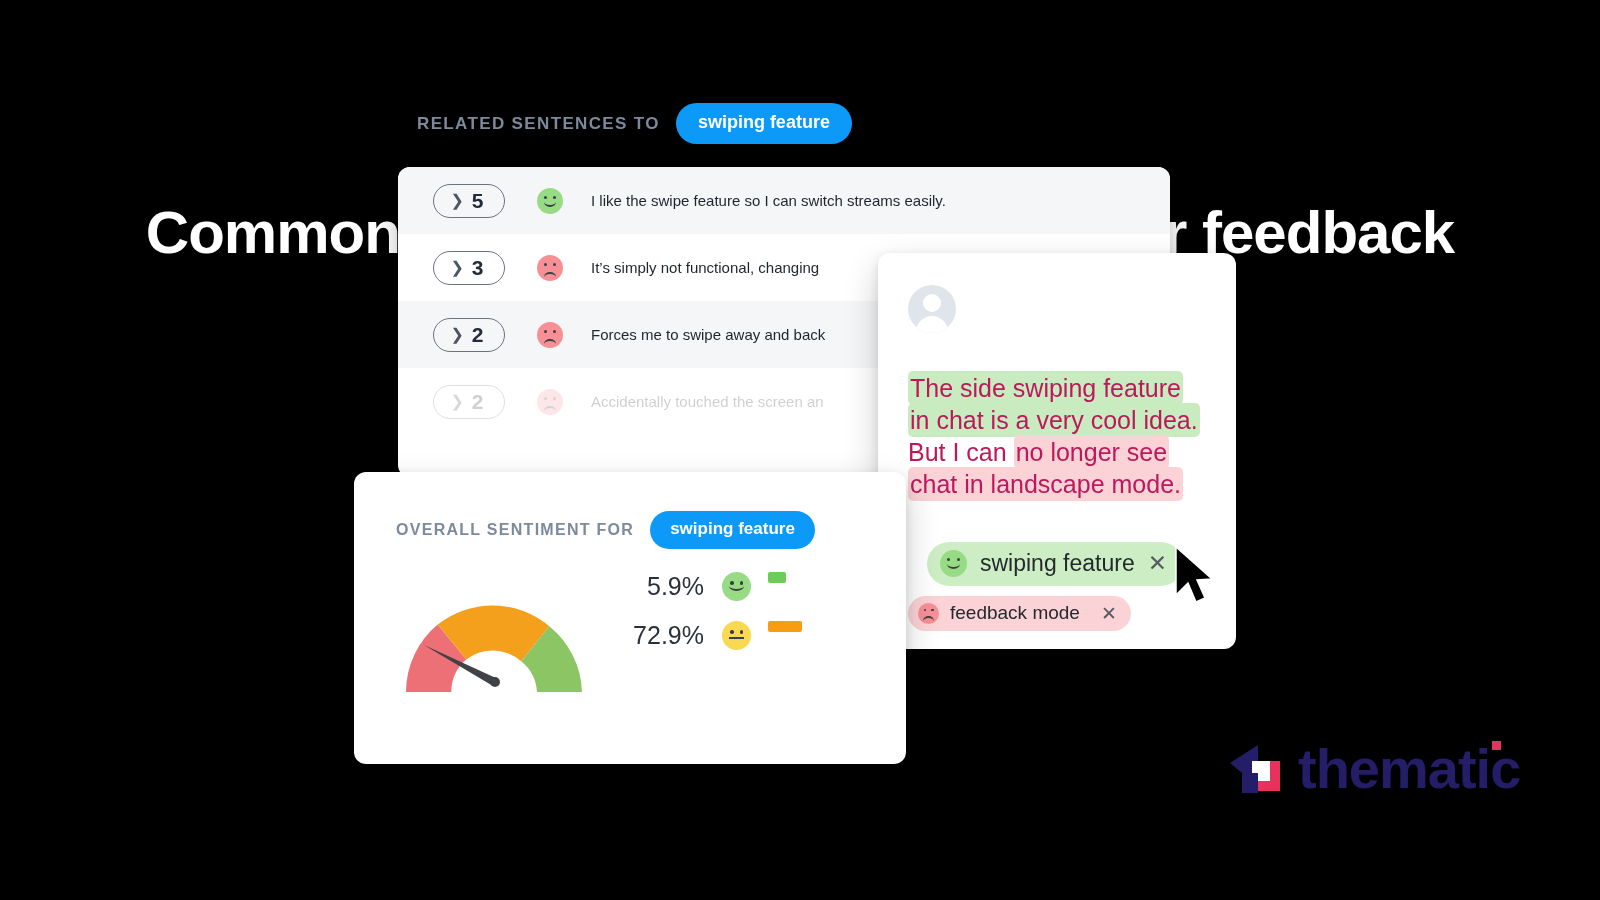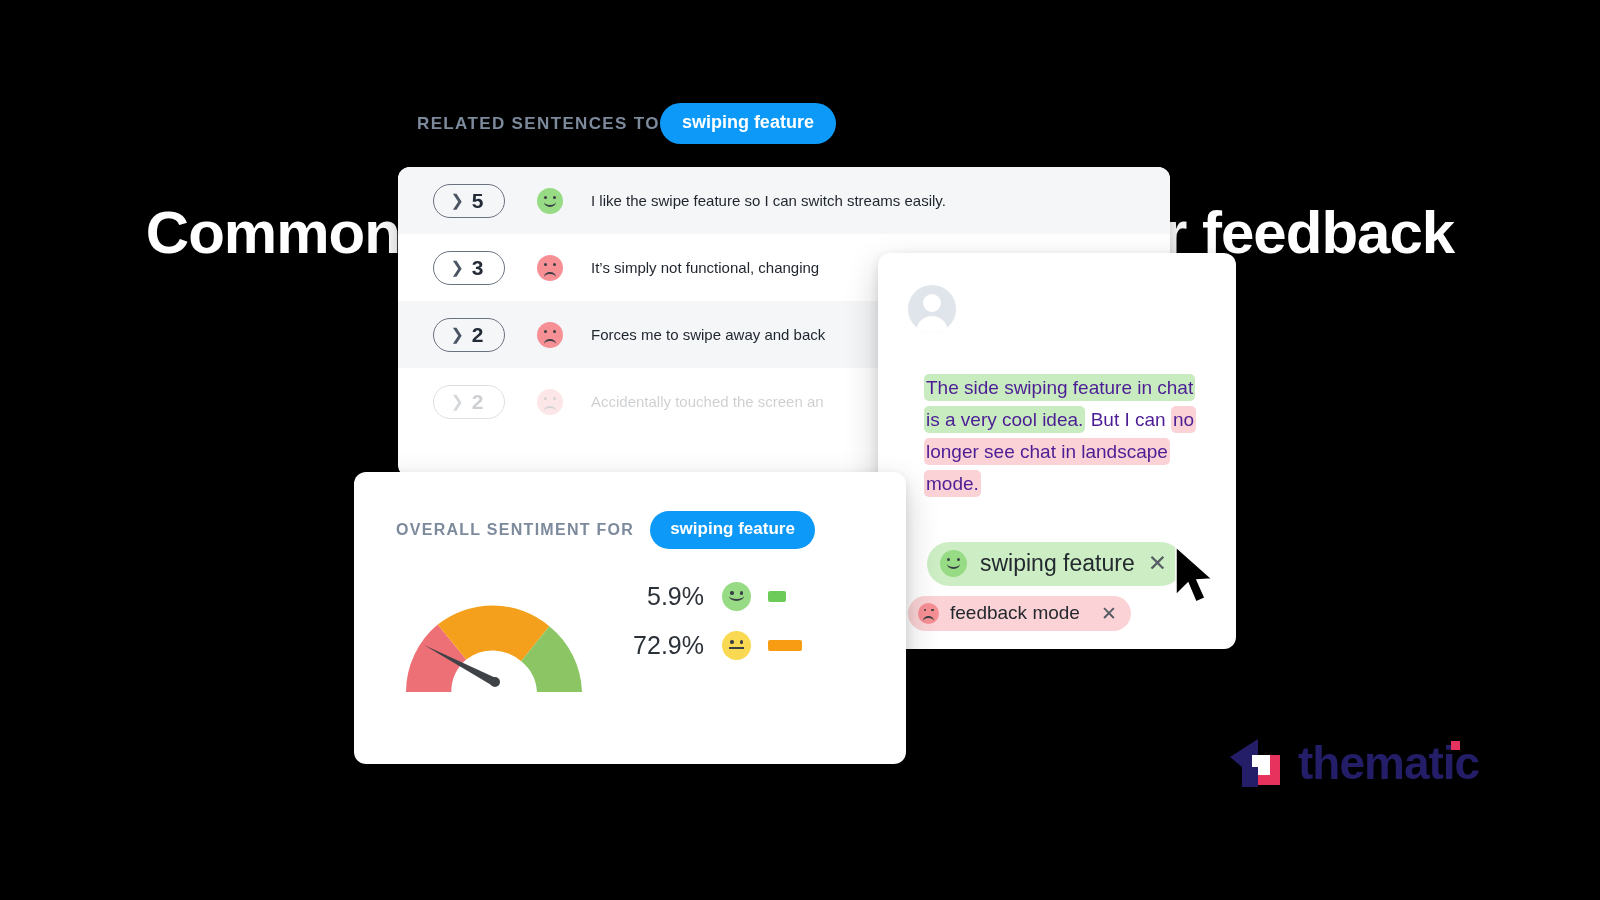--- a/index.html
+++ b/index.html
@@ -39,21 +39,21 @@
     font-weight: 700;
     letter-spacing: 0.08em;
     text-transform: uppercase;
     white-space: nowrap;
   }
 
   
   .rel-header {
     position: absolute;
     left: 417px; top: 103px;
-    display: flex; align-items: center; 
+    display: flex; align-items: center; gap: 16px;
     z-index: 4;
   }
   .rel-header .section-label { font-size: 17px; }
   .rel-header .pill-blue { font-size: 18px; padding: 9px 22px 11px; }
 
   
   .card {
     position: absolute;
     background: #ffffff;
     border-radius: 12px;
@@ -139,24 +139,23 @@
   }
   .avatar .body {
     position: absolute; left: 50%; top: 31px;
     transform: translateX(-50%);
     width: 32px; height: 26px;
     border-radius: 16px 16px 0 0;
     background: #ffffff;
   }
   .verbatim {
     margin-top: 39px;
-    font-size: 19px;
+    font-size: 25px;
     line-height: 32px;
-    color: #4c1d95;
-    margin-left: 16px;
+    color: #be185d;
   }
   .verbatim .hl-pos {
     background: #c8ecbf; border-radius: 5px;
     padding: 3px 2px; box-decoration-break: clone;
     -webkit-box-decoration-break: clone;
   }
   .verbatim .hl-neg {
     background: #fbd3d6; border-radius: 5px;
     padding: 3px 2px; box-decoration-break: clone;
     -webkit-box-decoration-break: clone;
@@ -210,21 +209,21 @@
   }
   .sent-header .section-label { font-size: 16px; }
   .sent-header .pill-blue { font-size: 17px; padding: 8px 20px 10px; }
 
   .gauge { position: absolute; left: 40px; top: 102px; width: 200px; height: 130px; }
   .sent-rows {
     position: absolute; left: 250px; top: 100px;
     width: 290px;
   }
   .sent-row {
-    display: flex; align-items: center;
+    display: flex; align-items: flex-start;
     height: 49px;
   }
   .sent-row .pct {
     width: 100px; text-align: right;
     font-size: 25px; color: #2b3138;
   }
   .sent-row .face { margin-left: 18px; width: 29px; height: 29px; }
   .sent-row .face .eye { top: 9px; width: 3.5px; height: 3.5px; }
   .sent-row .face .eye.l { left: 8px; }
   .sent-row .face .eye.r { right: 8px; }
@@ -235,21 +234,21 @@
   .sent-row.r2 .bar { background: #f89c14; }
   .sent-row.r3 .bar { background: #f1777c; }
 
   
   #logo {
     position: absolute; left: 1228px; top: 736px;
     display: flex; align-items: center; gap: 14px;
     z-index: 4;
   }
   #logo .wordmark {
-    font-size: 46px; font-weight: 700; letter-spacing: -1px;
+    font-size: 56px; font-weight: 700; letter-spacing: -1px;
     color: #241d67;
     position: relative;
   }
   #logo .wordmark .dot {
     position: absolute; width: 9px; height: 9px;
     background: #e6325c;
     right: 19px; top: 5px;
   }
 </style>
 </head>

